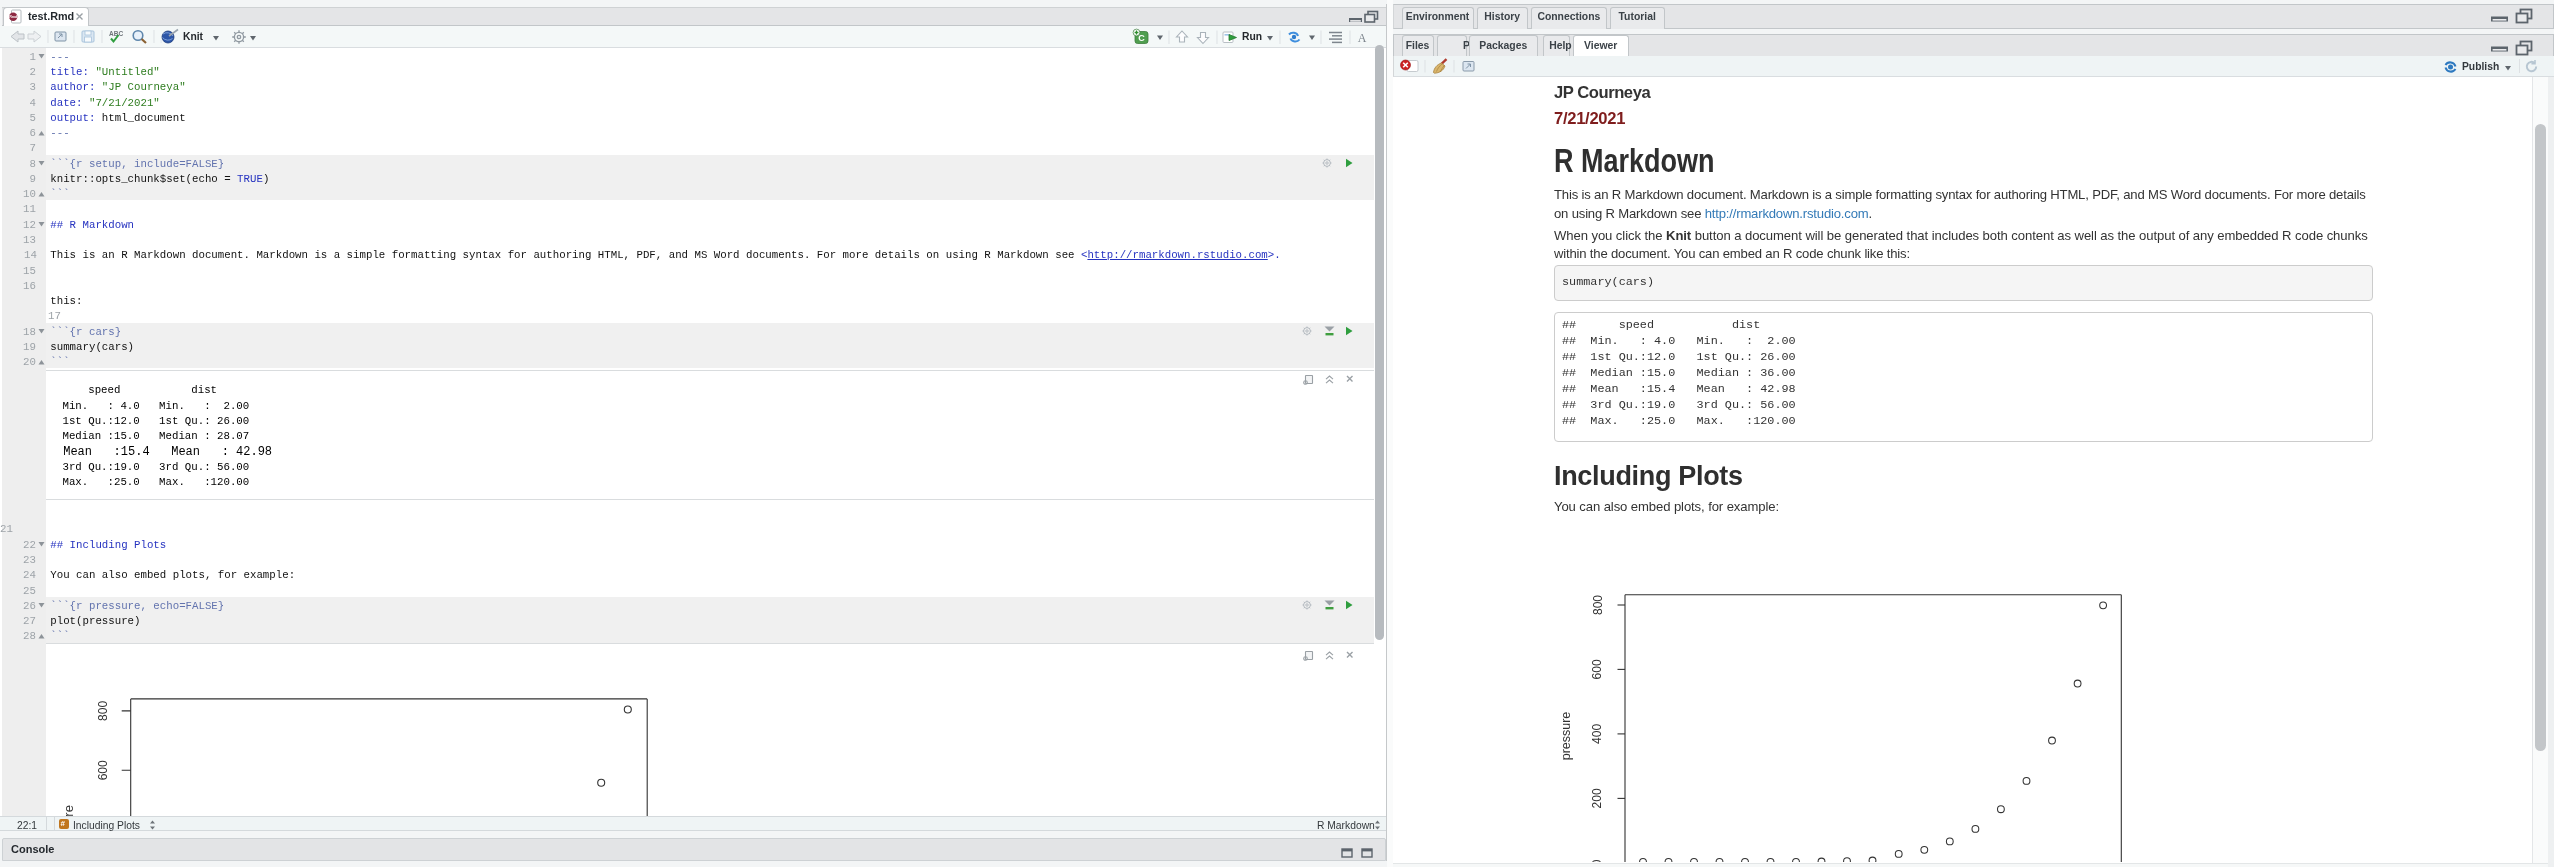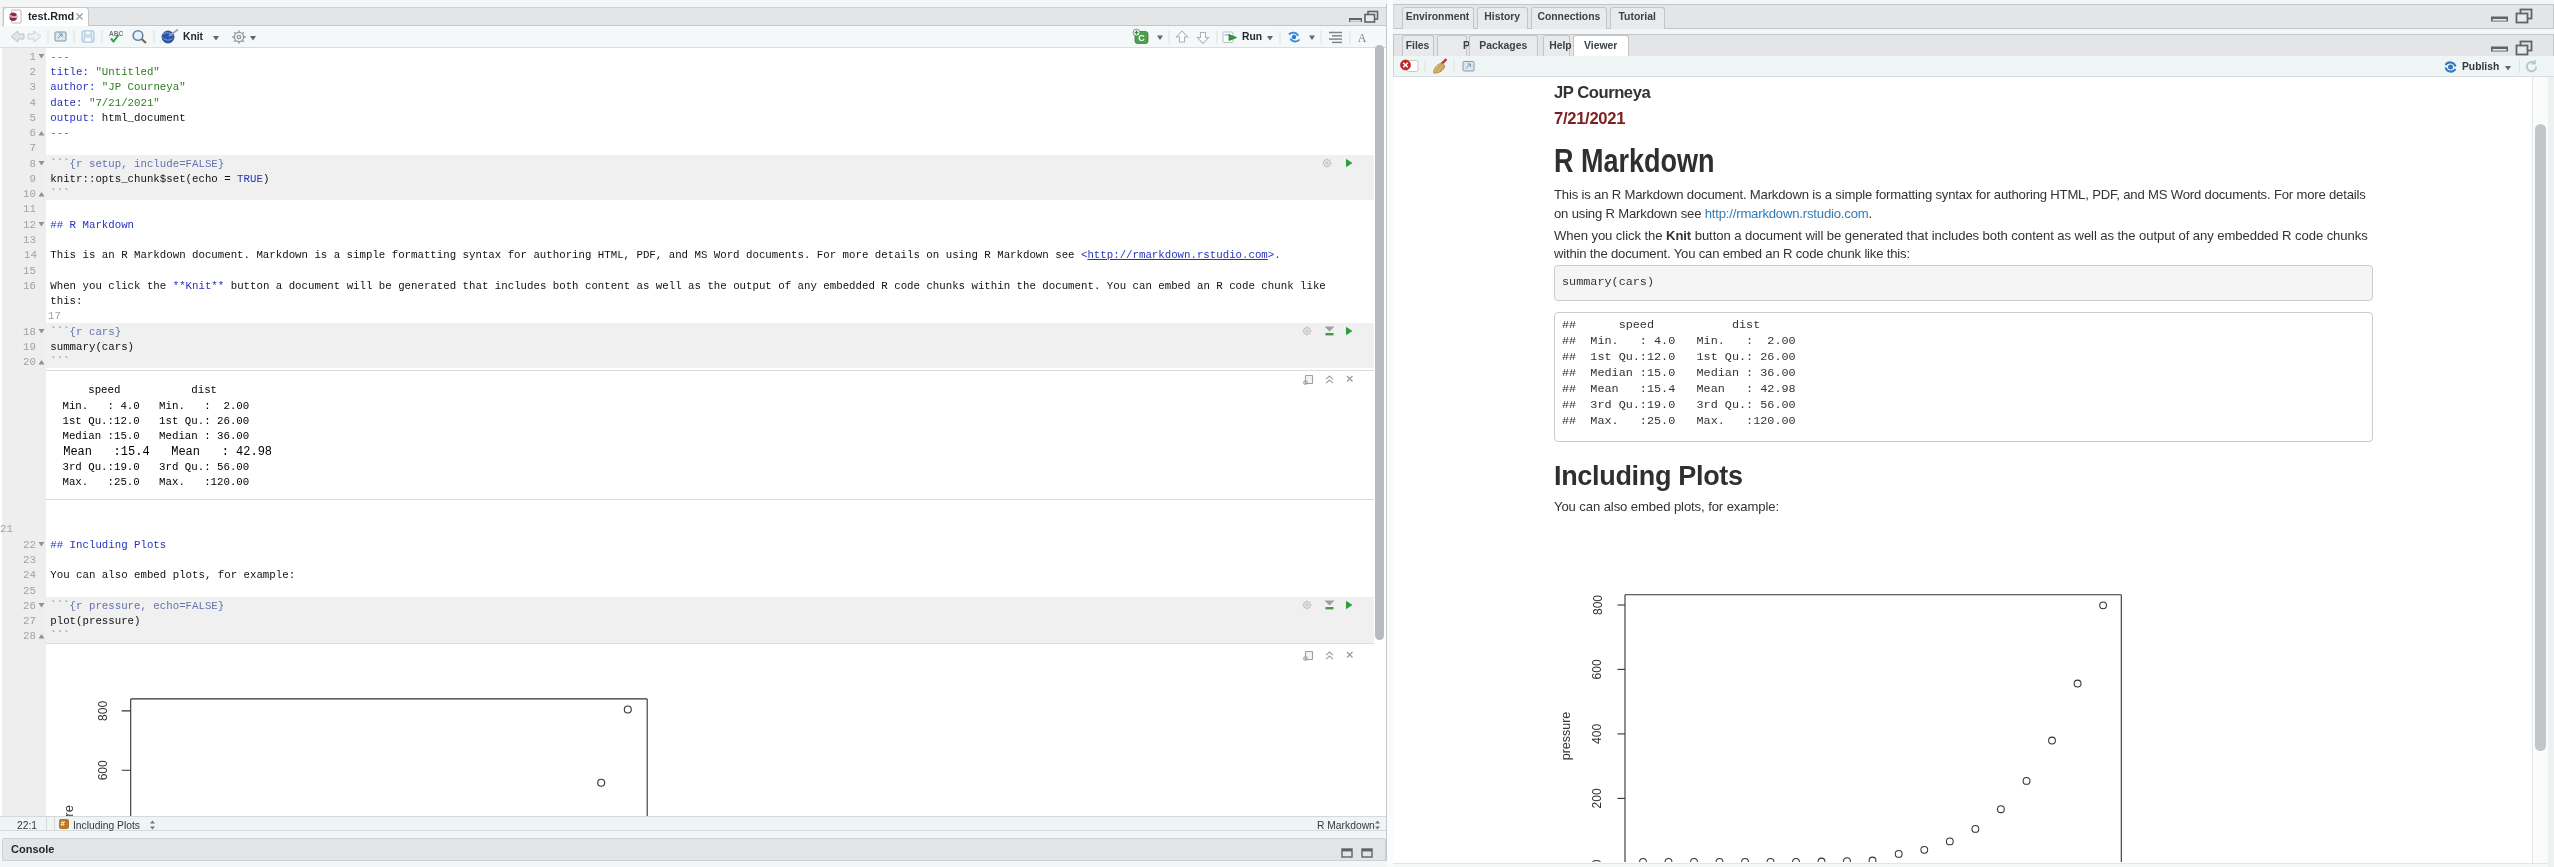--- a/index.html
+++ b/index.html
@@ -137,21 +137,20 @@
 <div class="abs mono" style="left:0;top:171.0px;width:36px;text-align:right;font-size:10.74px;color:#9da3a8;">12</div>
 <svg class="abs" style="left:38px;top:173.5px;" width="7" height="6">
       <path d="M0.5 1 h6 l-3 4.5 z" fill="#8d9399"></path>
     </svg>
 <div class="abs mono" style="left:50.3px;top:171.0px;font-size:10.74px;color:#000;"><span style="color:#2633c0;">## R Markdown</span></div>
 <div class="abs mono" style="left:0;top:186.2px;width:36px;text-align:right;font-size:10.74px;color:#9da3a8;">13</div>
 <div class="abs mono" style="left:0;top:201.5px;width:36px;text-align:center;font-size:10.74px;color:#9da3a8;padding-left:24px;">14</div>
 <div class="abs mono" style="left:50.3px;top:201.5px;font-size:10.74px;color:#000;"><span style="color:#111111;">This is an R Markdown document. Markdown is a simple formatting syntax for authoring HTML, PDF, and MS Word documents. For more details on using R Markdown see </span><span style="color:#2633c0;">&lt;</span><span style="color:#2633c0;text-decoration:underline;">http://rmarkdown.rstudio.com</span><span style="color:#2633c0;">&gt;.</span></div>
 <div class="abs mono" style="left:0;top:216.8px;width:36px;text-align:right;font-size:10.74px;color:#9da3a8;">15</div>
 <div class="abs mono" style="left:0;top:232.1px;width:36px;text-align:right;font-size:10.74px;color:#9da3a8;">16</div>
-<div class="abs mono" style="left:50.3px;top:232.1px;font-size:10.74px;color:#000;"><span style="color:#111111;">When you click the </span><span style="color:#2633c0;">**Knit**</span><span style="color:#111111;"> button a document will be generated that includes both content as well as the output of any embedded R code chunks within the document. You can embed an R code chunk like</span></div>
 <div class="abs mono" style="left:50.3px;top:247.3px;font-size:10.74px;color:#000;"><span style="color:#111111;">this:</span></div>
 <div class="abs mono" style="left:0;top:262.6px;width:36px;text-align:right;font-size:10.74px;color:#9da3a8;padding-left:48px;">17</div>
 <div class="abs" style="left:45.5px;top:274.9px;width:1328px;height:15.27px;background:#f0f0f0;"></div>
 <div class="abs mono" style="left:0;top:277.9px;width:36px;text-align:right;font-size:10.74px;color:#9da3a8;">18</div>
 <svg class="abs" style="left:38px;top:280.4px;" width="7" height="6">
       <path d="M0.5 1 h6 l-3 4.5 z" fill="#8d9399"></path>
     </svg>
 <div class="abs mono" style="left:50.3px;top:277.9px;font-size:10.74px;color:#000;"><span style="color:#6273ae;">```{r cars}</span></div>
 <div class="abs" style="left:45.5px;top:290.1px;width:1328px;height:15.27px;background:#f0f0f0;"></div>
 <div class="abs mono" style="left:0;top:293.1px;width:36px;text-align:right;font-size:10.74px;color:#9da3a8;">19</div>
@@ -159,21 +158,21 @@
 <div class="abs" style="left:45.5px;top:305.4px;width:1328px;height:15.27px;background:#f0f0f0;"></div>
 <div class="abs mono" style="left:0;top:308.4px;width:36px;text-align:right;font-size:10.74px;color:#9da3a8;">20</div>
 <svg class="abs" style="left:38px;top:310.9px;" width="7" height="6">
       <path d="M0.5 5.5 h6 l-3 -4.5 z" fill="#8d9399"></path>
     </svg>
 <div class="abs mono" style="left:50.3px;top:308.4px;font-size:10.74px;color:#000;"><span style="color:#6273ae;">```</span></div>
 <div class="abs" style="left:45.5px;top:322.5px;width:1328px;height:129.5px;background:#ffffff;border-top:1px solid #d9dcde;border-bottom:1px solid #d9dcde;"></div>
 <div class="abs mono" style="left:56px;top:336.5px;font-size:10.74px;color:#000;">     speed           dist       </div>
 <div class="abs mono" style="left:56px;top:351.8px;font-size:10.74px;color:#000;"> Min.   : 4.0   Min.   :  2.00  </div>
 <div class="abs mono" style="left:56px;top:367.0px;font-size:10.74px;color:#000;"> 1st Qu.:12.0   1st Qu.: 26.00  </div>
-<div class="abs mono" style="left:56px;top:382.3px;font-size:10.74px;color:#000;"> Median :15.0   Median : 36.00  </div>
+<div class="abs mono" style="left:56px;top:382.3px;font-size:10.74px;color:#000;"> Median :15.0   Median : 28.07  </div>
 <div class="abs mono" style="left:56px;top:397.6px;font-size:12px;color:#000;"> Mean   :15.4   Mean   : 42.98  </div>
 <div class="abs mono" style="left:56px;top:412.9px;font-size:10.74px;color:#000;"> 3rd Qu.:19.0   3rd Qu.: 56.00  </div>
 <div class="abs mono" style="left:56px;top:428.1px;font-size:10.74px;color:#000;"> Max.   :25.0   Max.   :120.00  </div>
 <svg class="abs" style="left:1303px;top:326.7px;" width="50" height="11" viewBox="0 0 50 11">
       <g stroke="#9aa0a5" stroke-width="1.1" fill="none">
         <rect x="2.5" y="1.5" width="7" height="8" rx="0.5" fill="#f3f4f5"></rect>
         <circle cx="2.5" cy="8.5" r="1.8"></circle>
         <path d="M23 5.2 l3.5 -3.2 l3.5 3.2 M23 9.2 l3.5 -3.2 l3.5 3.2"></path>
         <path d="M44 2 l5.5 5.5 m0 -5.5 l-5.5 5.5" stroke-width="1.4"></path>
       </g>

